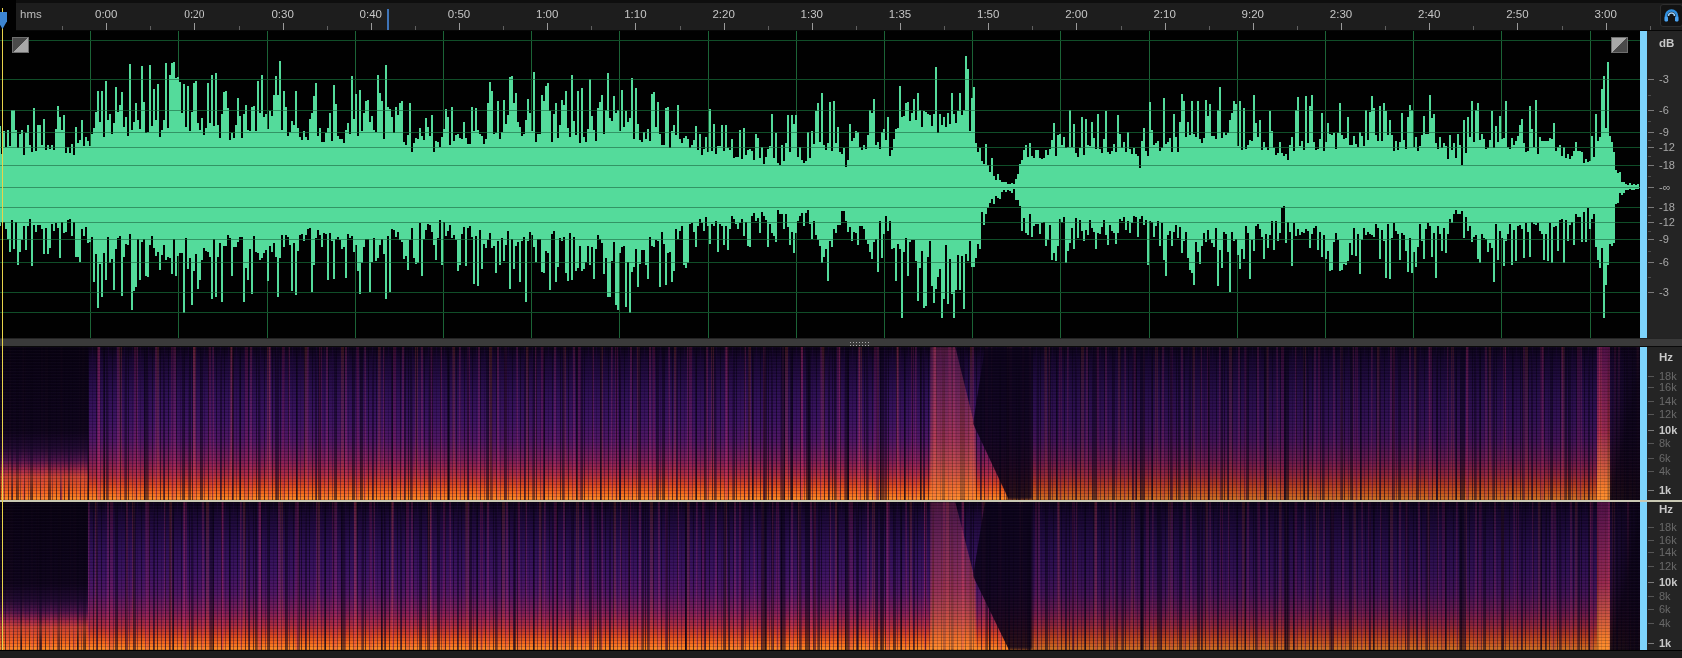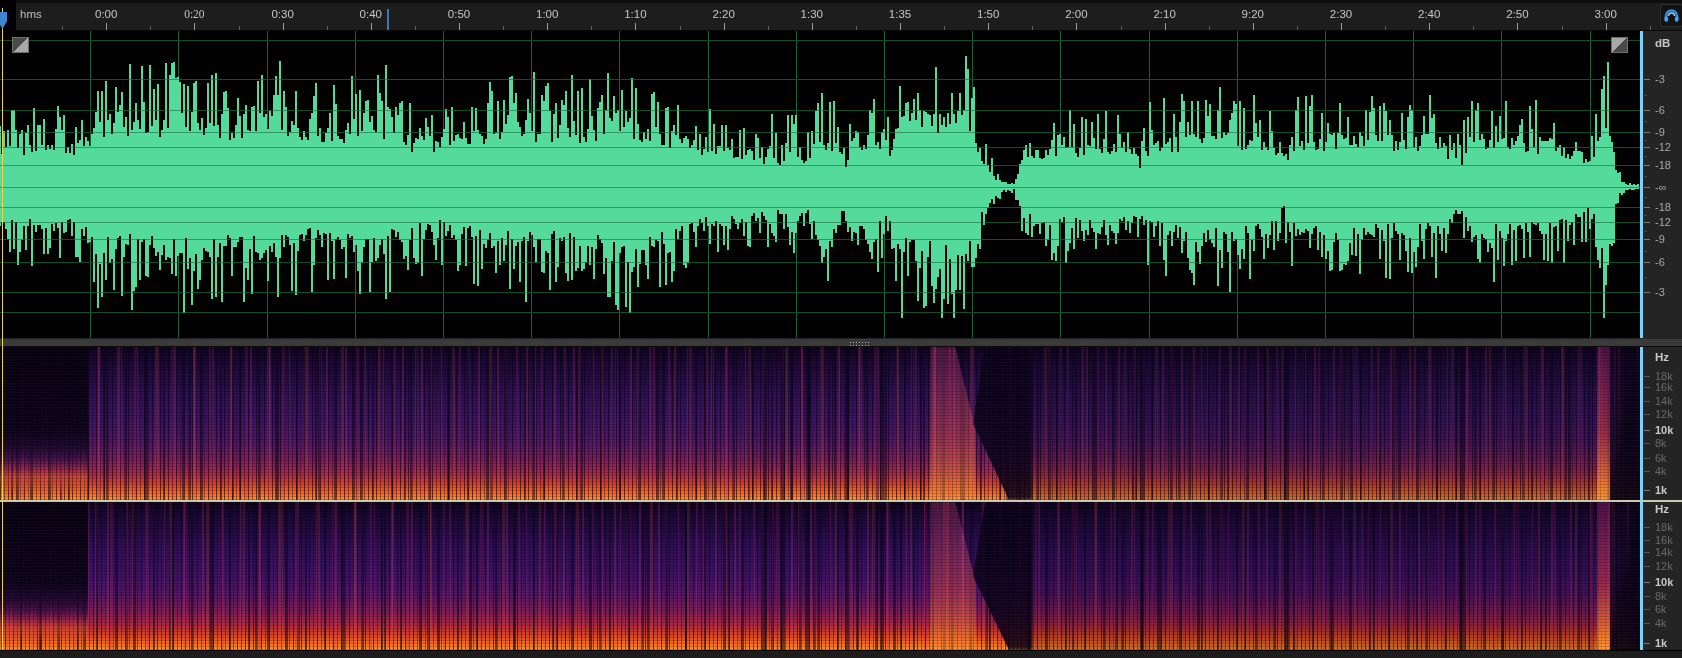--- a/index.html
+++ b/index.html
@@ -20,21 +20,21 @@
   .monitor-btn svg{position:absolute;left:2px;top:2px;}
   .edge-tool{position:absolute;left:1673px;top:7px;width:9px;height:20px;overflow:hidden;}
   .edge-tool .head{position:absolute;left:0;top:0;width:12px;height:9px;background:#cfcfcf;border-radius:3px 3px 2px 2px;}
   .edge-tool .stem{position:absolute;left:3px;top:9px;width:4px;height:10px;background:#b9b9b9;}
   
   .wave-panel{position:absolute;left:0;top:31px;width:1640px;height:307px;background:#010101;}
   .corner-handle{position:absolute;width:17px;height:16px;border:1px solid #6f6f6f;box-sizing:border-box;}
   .corner-left{left:12px;top:6px;background:linear-gradient(135deg,#4a4a4a 49%,#a8a8a8 51%);}
   .corner-right{left:1611px;top:6px;background:linear-gradient(135deg,#a8a8a8 49%,#4a4a4a 51%);}
   
-  .scale-col{position:absolute;left:1640px;width:42px;background:#242424;border-left:3px solid #7dd3fc;box-sizing:border-box;}
+  .scale-col{position:absolute;left:1640px;width:42px;background:#242424;border-left:7px solid #7dd3fc;box-sizing:border-box;}
   .db-col{top:31px;height:307px;}
   .hz-col-1{top:347px;height:153px;}
   .hz-col-2{top:502px;height:148px;}
   .scale-unit{position:absolute;left:12px;transform:translateY(-50%);font-size:11.5px;font-weight:bold;color:#c8c8c8;}
   .scale-label{position:absolute;left:12px;transform:translateY(-50%);font-size:11px;color:#a8a8a8;}
   .scale-label.bright{color:#c8c8c8;font-weight:bold;}
   .scale-label.dim{color:#696969;}
   .scale-tick{position:absolute;left:1px;width:6px;height:1px;background:#7a7a7a;}
   .scale-tick.dim{background:#555;}
   .scale-tick.mid{width:3px;background:#4c4c4c;}

